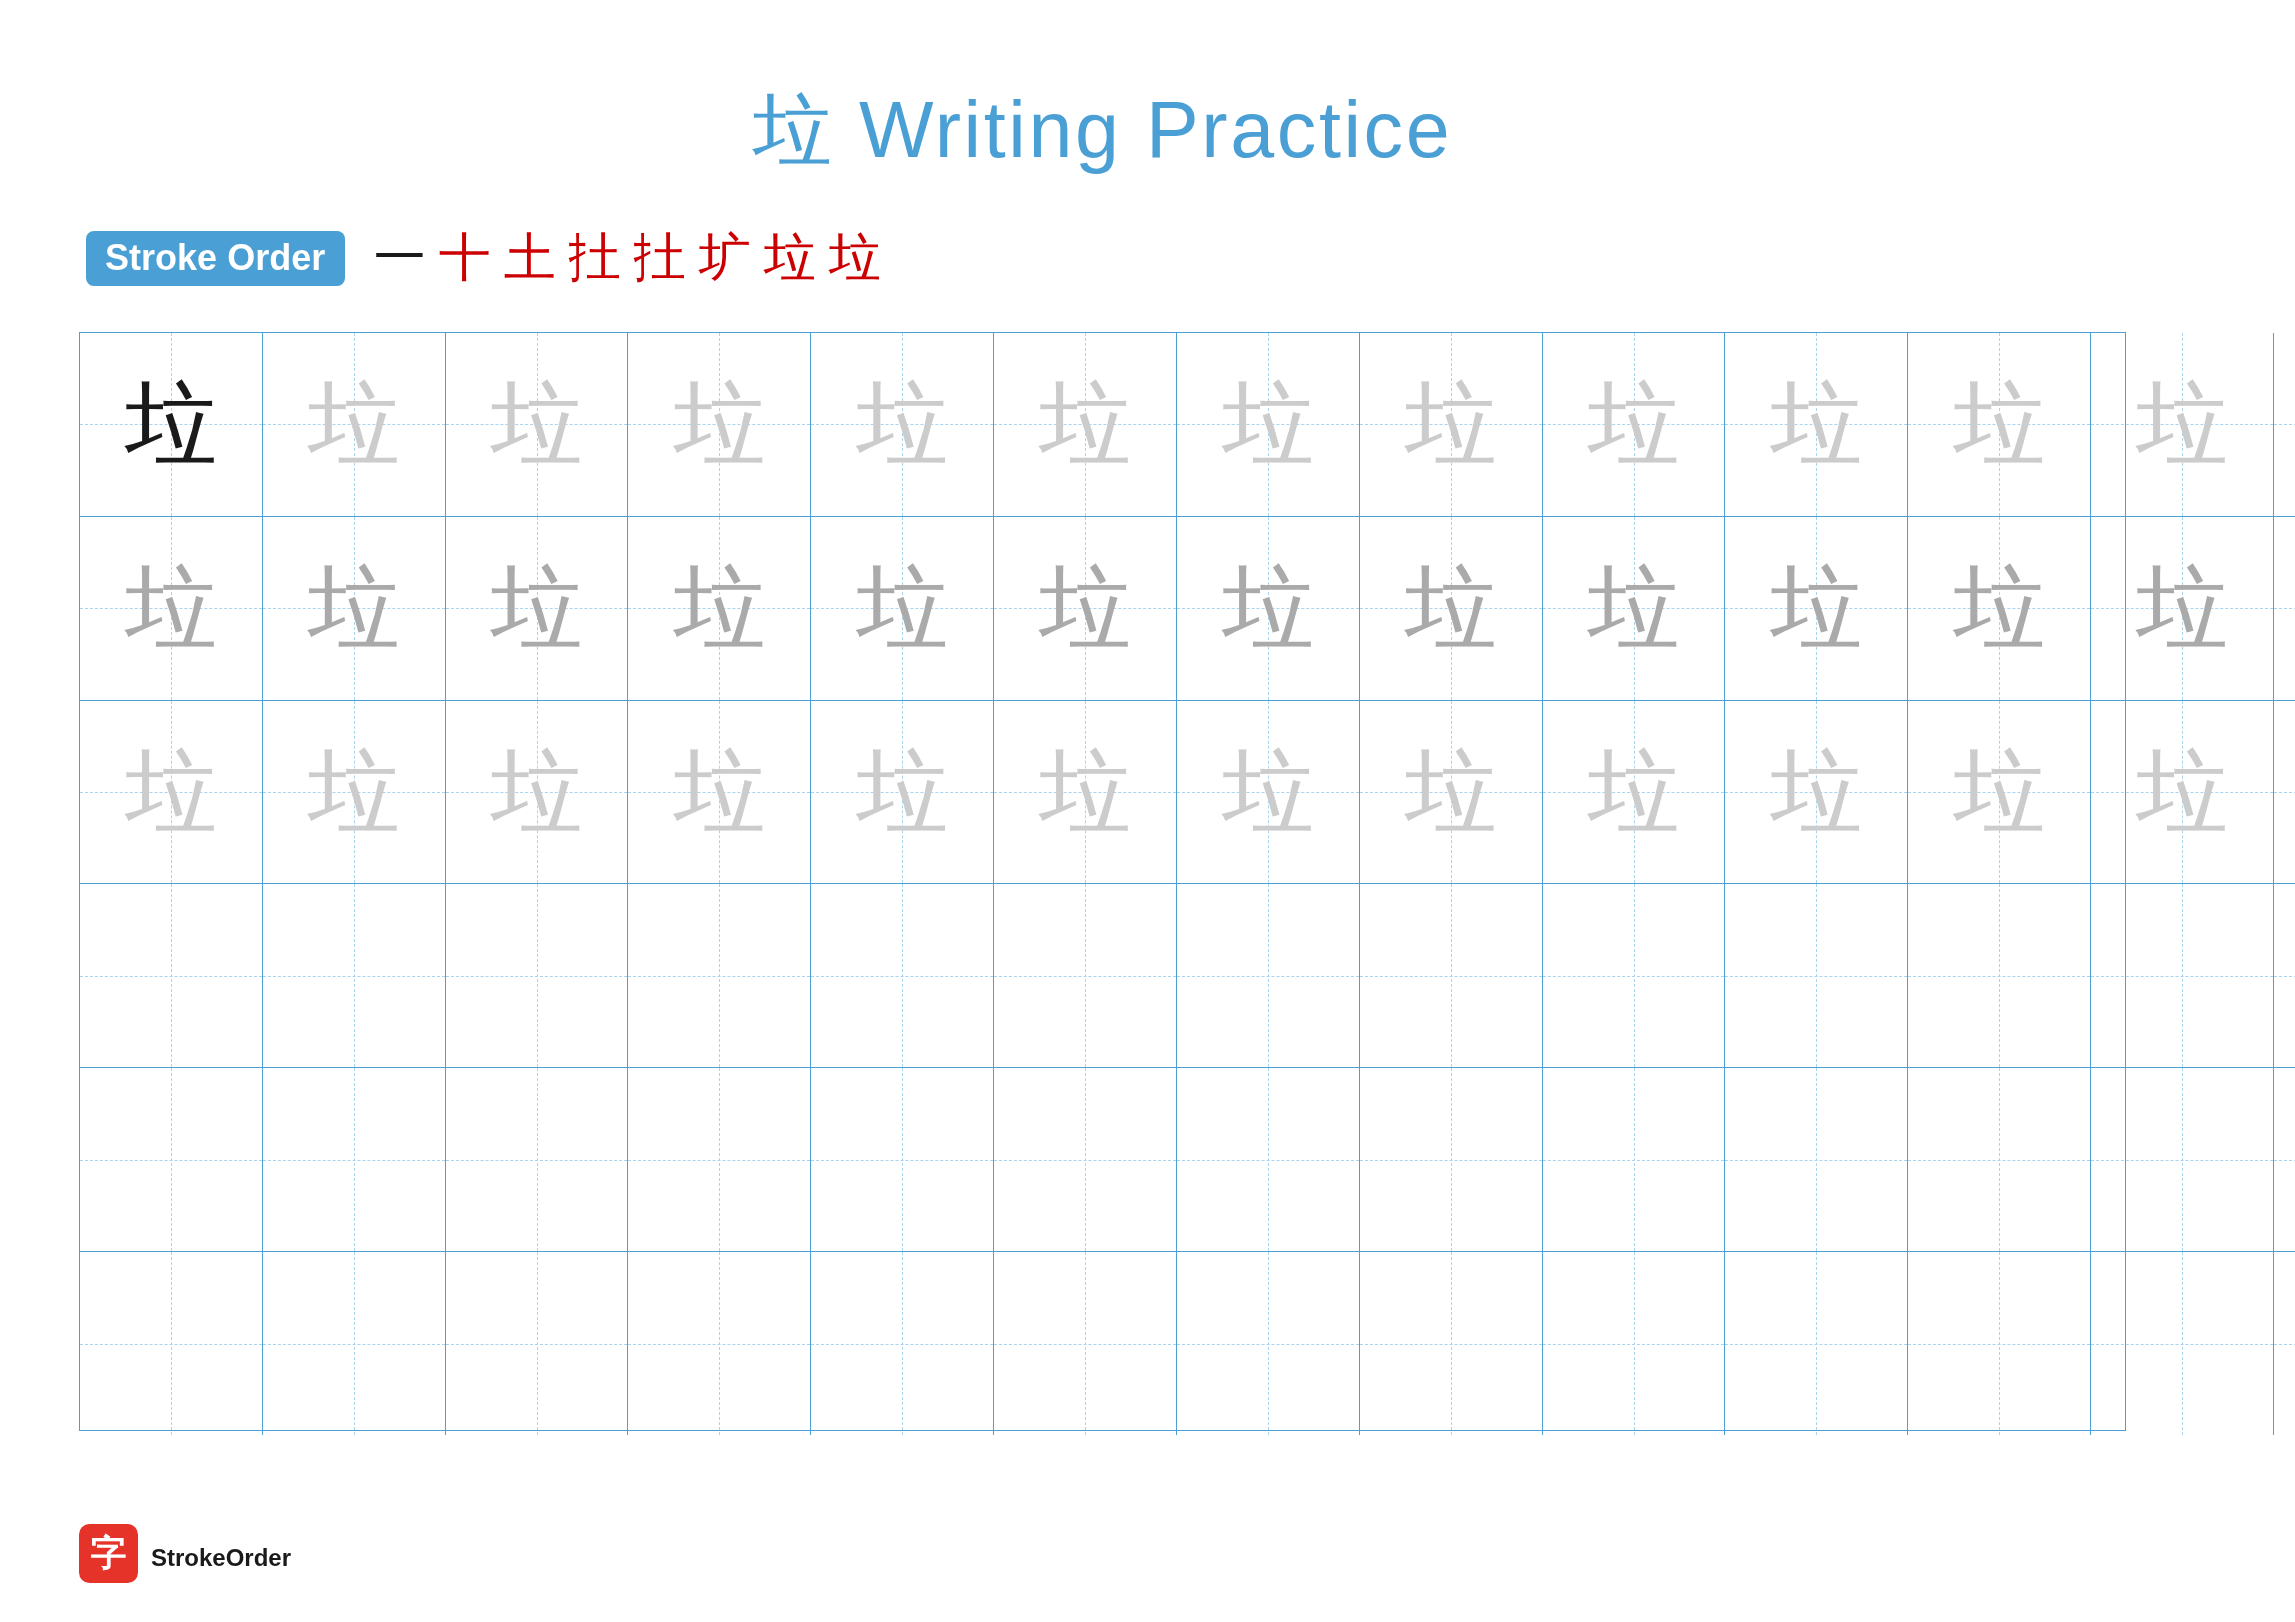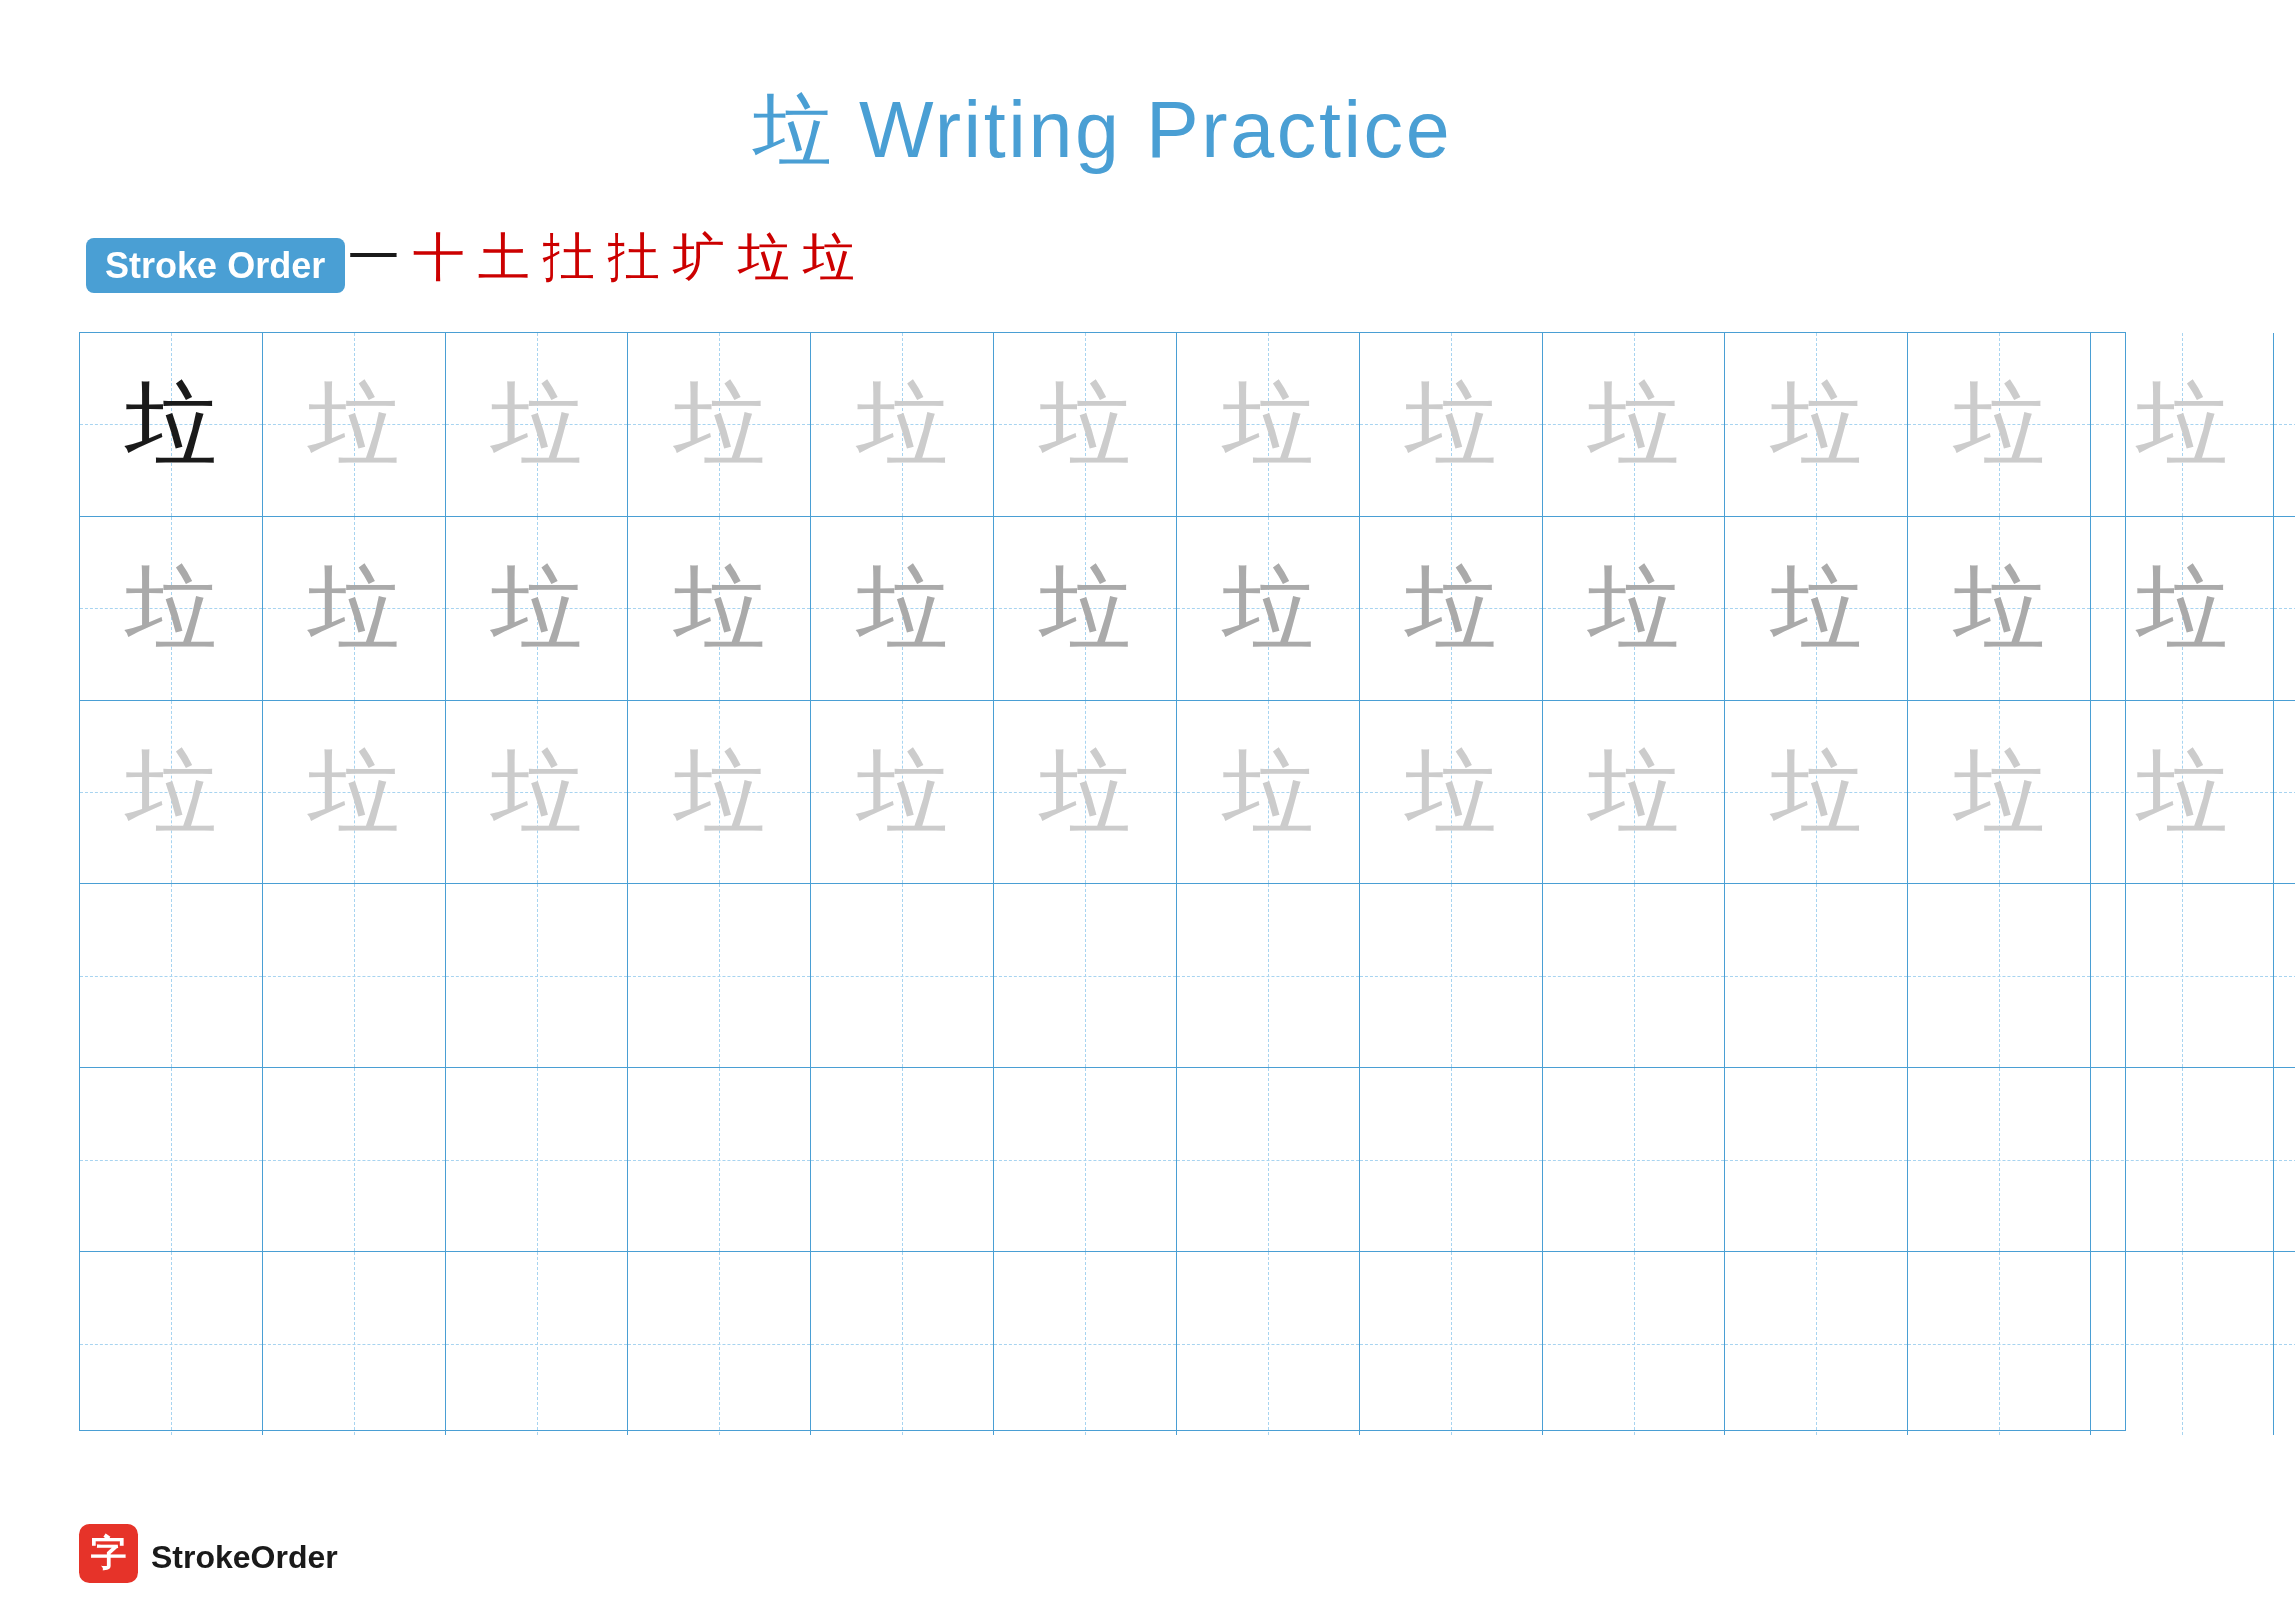--- a/index.html
+++ b/index.html
@@ -27,22 +27,22 @@
       font-weight: 400;
       color: #4a9fd4;
       margin-bottom: 39px;
       margin-top: 26px;
       letter-spacing: 2.6px;
     }
 
     
     .stroke-order-row {
       display: flex;
-      align-items: flex-end;
-      gap: 3px;
+      align-items: center;
+      gap: 29px;
       margin-bottom: 39px;
       padding-left: 6.5px;
     }
 
     .stroke-order-badge {
       background: #4a9fd4;
       color: white;
       font-size: 36px;
       font-weight: bold;
       padding: 6.5px 19.6px;
@@ -169,21 +169,21 @@
       display: flex;
       align-items: center;
       justify-content: center;
       color: white;
       font-size: 36px;
       font-family: 'SimSun', serif;
       font-weight: bold;
     }
 
     .footer-logo-text {
-      font-size: 32px;
+      font-size: 24px;
       font-weight: bold;
       color: #1a1a1a;
       margin-top: 8px;
     }
   </style>
 </head>
 <body>
 
 <div class="page">
 

